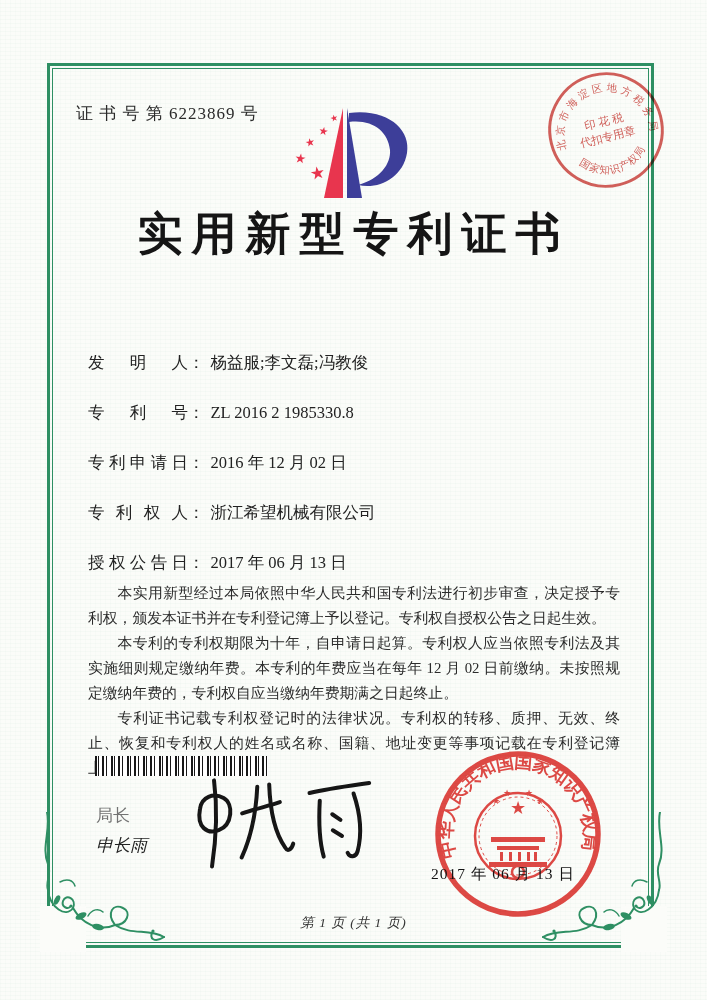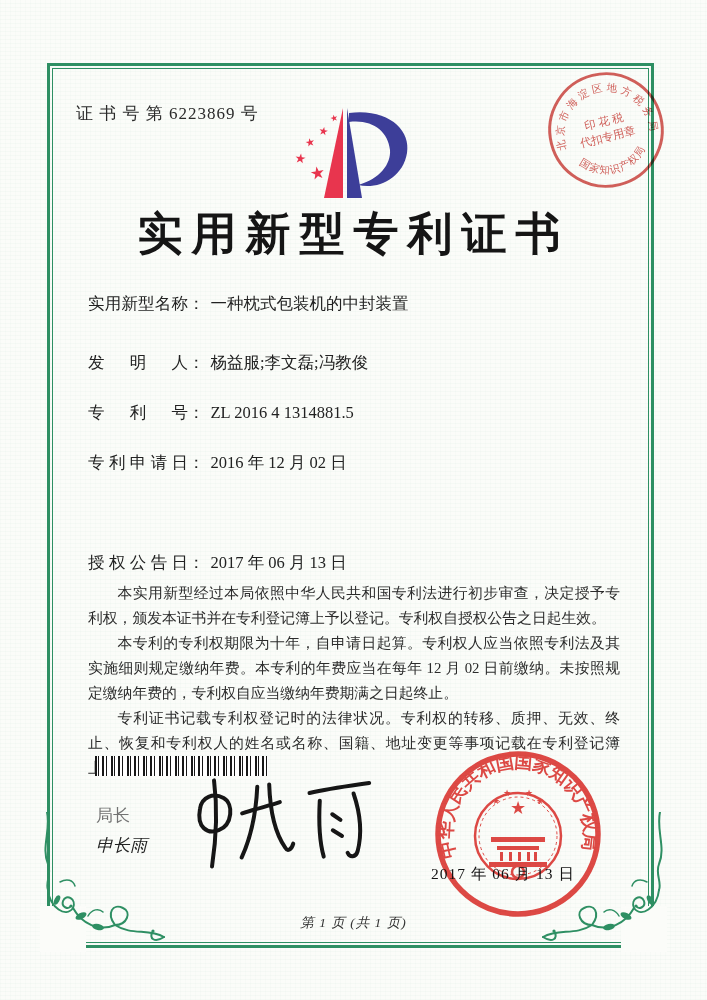--- a/index.html
+++ b/index.html
@@ -122,31 +122,31 @@
     </text>
     <text font-size="10.5" fill="#cf4a45">
       <textPath href="#taxBotArc" startOffset="2" textLength="78" lengthAdjust="spacing">国家知识产权局</textPath>
     </text>
     <text x="75" y="70" font-size="11.5" fill="#cf4a45" text-anchor="middle">印 花 税</text>
     <text x="75" y="86" font-size="11.5" fill="#cf4a45" text-anchor="middle">代扣专用章</text>
   </svg>
 
   <div class="doc-title">实用新型专利证书</div>
 
-  <div class="field-row" style="top:293px">
-    <span class="field-label">实用新型名称</span><span class="field-colon">：</span><span class="field-value">一种枕式包装机的中封装置</span>
-  </div>
   <div class="field-row" style="top:352px">
     <span class="field-label">发明人</span><span class="field-colon">：</span><span class="field-value">杨益服;李文磊;冯教俊</span>
   </div>
   <div class="field-row" style="top:402px">
-    <span class="field-label">专利号</span><span class="field-colon">：</span><span class="field-value">ZL 2016 4 1314881.5</span>
+    <span class="field-label">专利号</span><span class="field-colon">：</span><span class="field-value">ZL 2016 2 1985330.8</span>
   </div>
   <div class="field-row" style="top:452px">
     <span class="field-label">专利申请日</span><span class="field-colon">：</span><span class="field-value">2016 年 12 月 02 日</span>
+  </div>
+  <div class="field-row" style="top:502px">
+    <span class="field-label">专利权人</span><span class="field-colon">：</span><span class="field-value">浙江希望机械有限公司</span>
   </div>
   <div class="field-row" style="top:552px">
     <span class="field-label">授权公告日</span><span class="field-colon">：</span><span class="field-value">2017 年 06 月 13 日</span>
   </div>
 
   <div class="body-text">
     <p>本实用新型经过本局依照中华人民共和国专利法进行初步审查，决定授予专利权，颁发本证书并在专利登记簿上予以登记。专利权自授权公告之日起生效。</p>
     <p>本专利的专利权期限为十年，自申请日起算。专利权人应当依照专利法及其实施细则规定缴纳年费。本专利的年费应当在每年 12 月 02 日前缴纳。未按照规定缴纳年费的，专利权自应当缴纳年费期满之日起终止。</p>
     <p>专利证书记载专利权登记时的法律状况。专利权的转移、质押、无效、终止、恢复和专利权人的姓名或名称、国籍、地址变更等事项记载在专利登记簿上。</p>
   </div>

